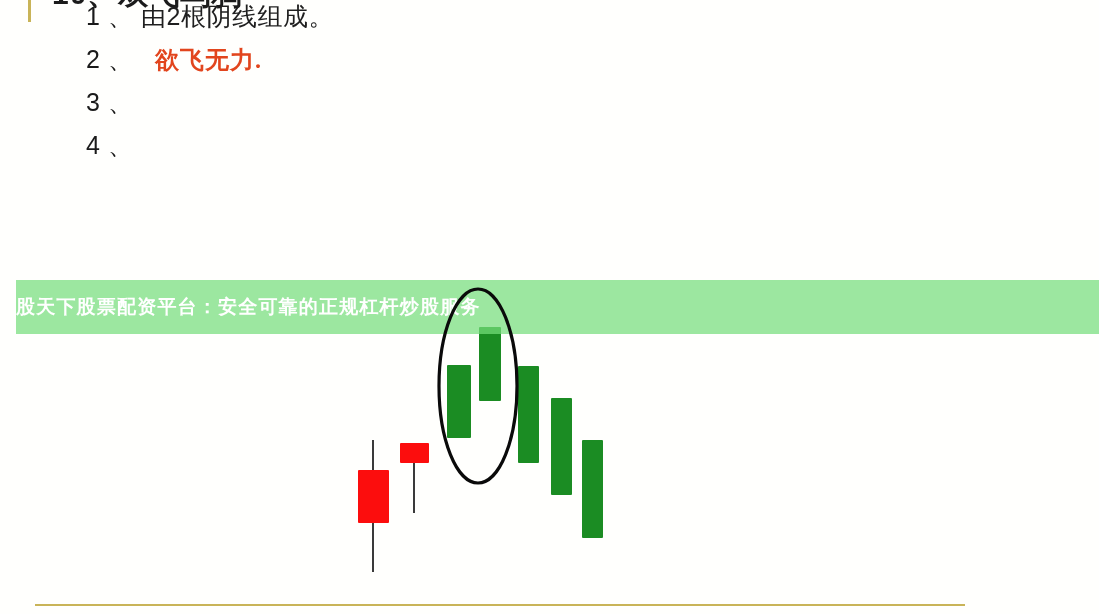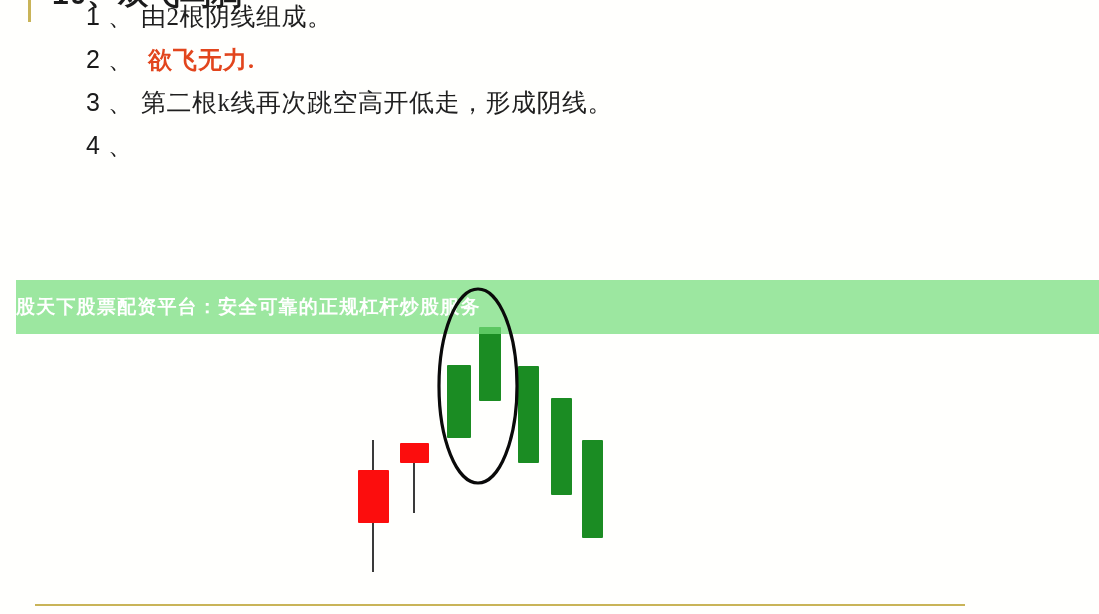--- a/index.html
+++ b/index.html
@@ -58,32 +58,32 @@
     font-size: 25px;
     color: #1a1a1a;
     min-width: 22px;
   }
   .rule-sep {
     font-size: 25px;
     color: #1a1a1a;
     margin-right: 8px;
   }
   .rule-text {
-    font-family: Liberation Serif, serif;
+    font-family: Liberation Sans, sans-serif;
     font-size: 25px;
     color: #1f1f1f;
     letter-spacing: 0.5px;
     text-align: center;
   }
   .rule-emph {
     font-family: Liberation Serif, serif;
     font-weight: bold;
     font-size: 24px;
     color: #e2451d;
-    margin-left: 7px;
+    margin-left: 14px;
     letter-spacing: 1px;
   }
 
   
   #promo-banner {
     position: absolute;
     left: 16px;
     top: 280px;
     width: 1099px;
     height: 54px;
@@ -160,21 +160,20 @@
 
   <div class="rule-row">
     <span class="rule-num">2</span>
     <span class="rule-sep">、</span>
     <span class="rule-emph">欲飞无力.</span>
   </div>
 
   <div class="rule-row">
     <span class="rule-num">3</span>
     <span class="rule-sep">、</span>
-    <span class="rule-text">第二根k线再次跳空高开低走，形成阴线。</span>
     <span class="rule-emph"></span>
   </div>
 
   <div class="rule-row">
     <span class="rule-num">4</span>
     <span class="rule-sep">、</span>
     <span class="rule-emph"></span>
   </div>
 
 </div>

